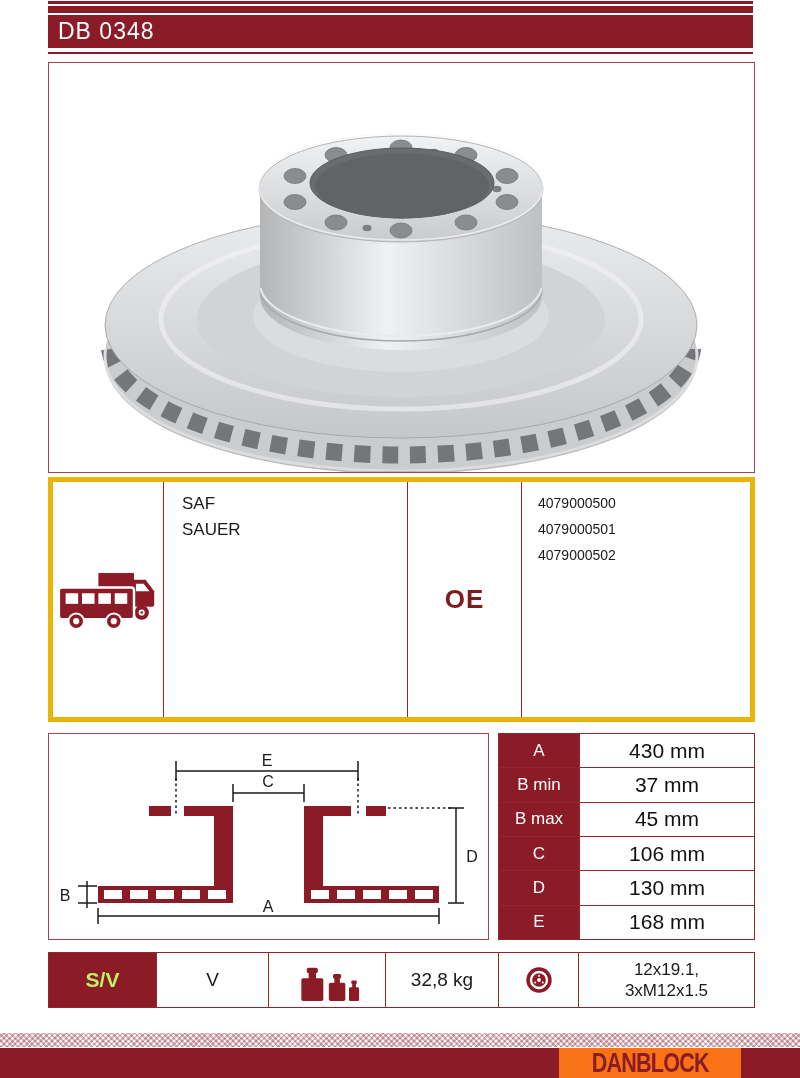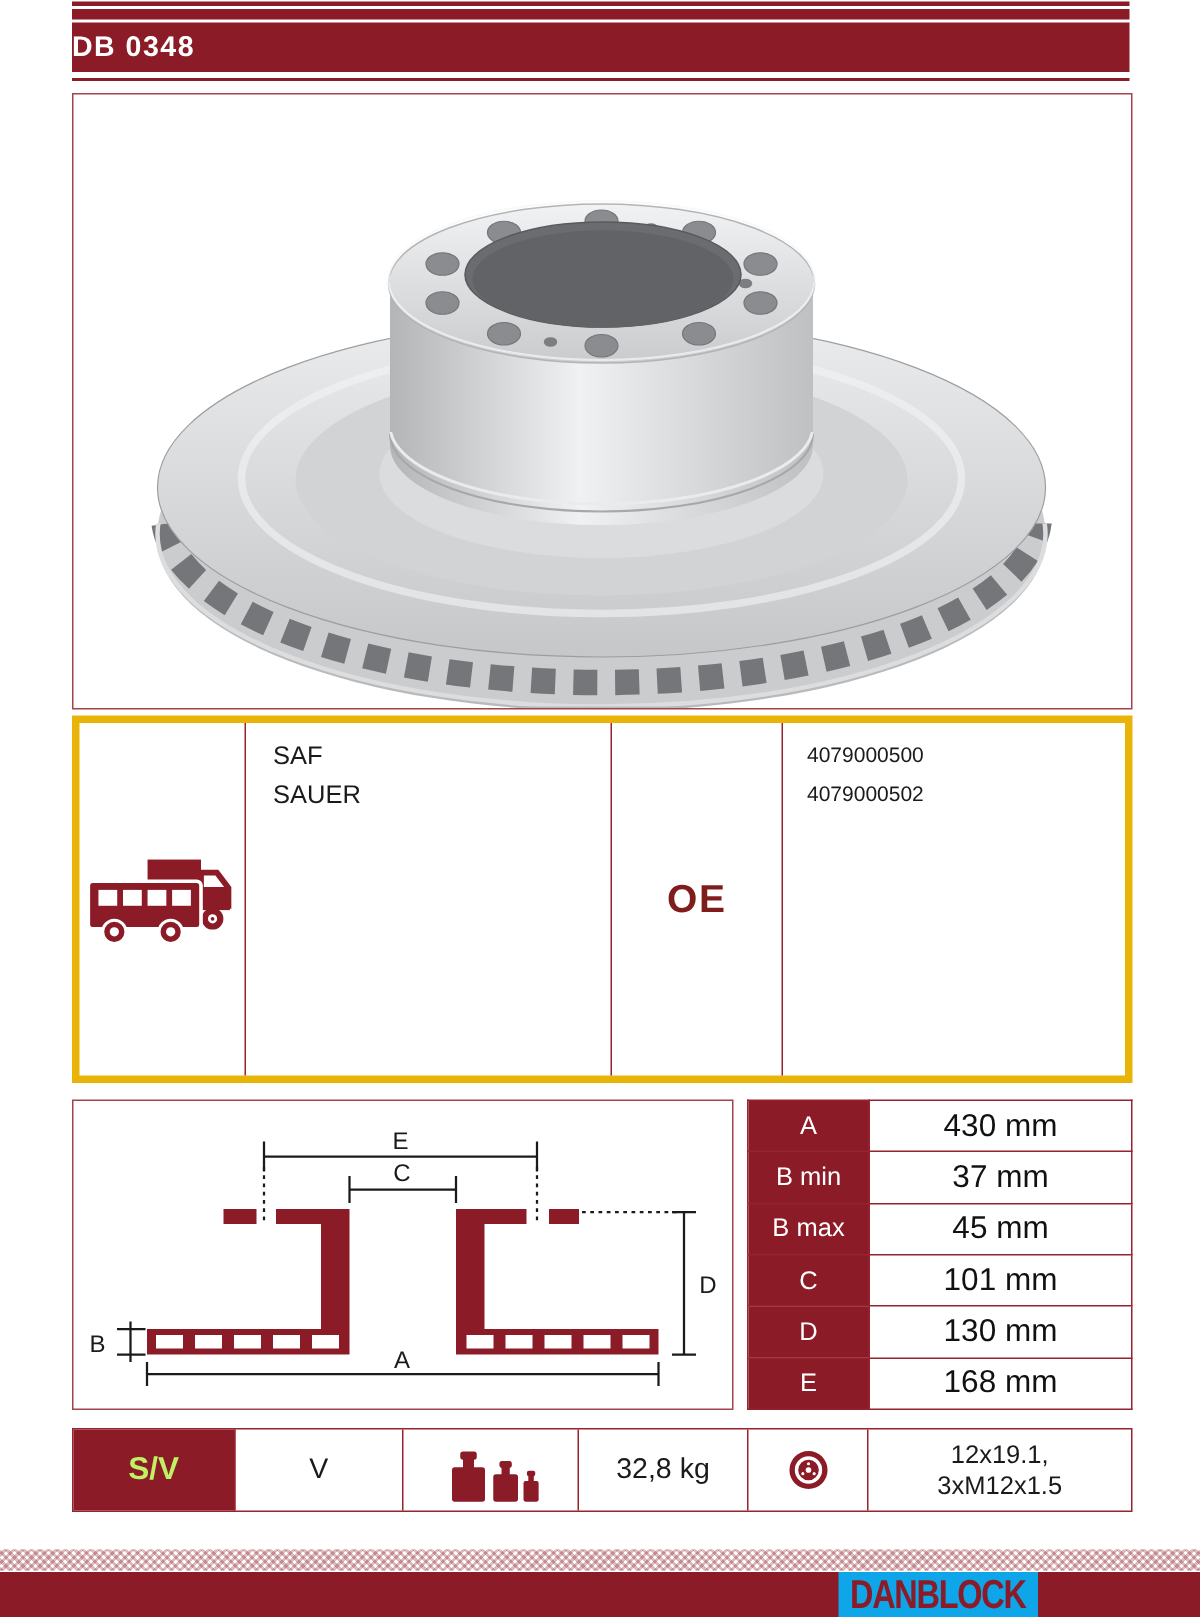--- a/index.html
+++ b/index.html
@@ -7,21 +7,21 @@
     width:800px;height:1078px;position:relative;background:#ffffff;
     font-family:"Liberation Sans",sans-serif;color:#1a1a1a;overflow:hidden;
   }
   .abs{position:absolute;}
   .red-bg{background:#8B1B26;}
 
   
   .stripe1{left:48px;top:1px;width:705px;height:3px;}
   .stripe2{left:48px;top:6px;width:705px;height:7px;}
   .titlebar{left:48px;top:15px;width:705px;height:33px;display:flex;align-items:center;}
-  .titlebar .t{color:#fff;font-size:19px;font-weight:bold;letter-spacing:1px;}
+  .titlebar .t{color:#fff;font-size:23px;font-weight:normal;letter-spacing:1px;padding-left:10px;}
   .rule{left:48px;top:52px;width:705px;height:2px;}
 
   
   .photobox{left:48px;top:62px;width:707px;height:411px;border:1px solid #a3434c;box-sizing:border-box;background:#fff;}
   .photobox svg{display:block;}
 
   
   .apps{left:48px;top:477px;width:707px;height:245px;border:5px solid #eab308;box-sizing:border-box;display:flex;}
   .apps .cell{border-right:1px solid #97232e;box-sizing:border-box;}
   .apps .cell:last-child{border-right:none;}
@@ -50,21 +50,21 @@
   .wv{width:113px;font-size:19px;}
   .hic{width:80px;}
   .fit{flex:1;flex-direction:column;font-size:17px;line-height:21px;}
 
   
   .hatch{left:0;top:1033px;width:800px;height:14px;background-color:#fff;
     background-image:
       repeating-linear-gradient(45deg, rgba(139,27,38,.30) 0 2px, transparent 2px 4px),
       repeating-linear-gradient(-45deg, rgba(139,27,38,.30) 0 2px, transparent 2px 4px);}
   .footer{left:0;top:1048px;width:800px;height:30px;}
-  .logo-panel{position:absolute;left:559px;top:0;width:133px;height:30px;background:#0ea5e9;display:flex;align-items:center;justify-content:center;}
+  .logo-panel{position:absolute;left:559px;top:0;width:182px;height:30px;background:#f97316;display:flex;align-items:center;justify-content:center;}
   .logo-panel .b{color:#8B1B26;font-size:27px;font-weight:bold;letter-spacing:-1px;transform:scaleX(0.8);white-space:nowrap;}
 </style>
 </head>
 <body>
 
 <div class="abs red-bg stripe1"></div>
 <div class="abs red-bg stripe2"></div>
 <div class="abs red-bg titlebar">
   <span class="t">DB 0348</span>
 </div>
@@ -166,20 +166,21 @@
   </div>
   <div class="cell c2">
     <div>SAF</div>
     <div>SAUER</div>
   </div>
   <div class="cell c3">
     <span class="oe">OE</span>
   </div>
   <div class="cell c4">
     <div>4079000500</div>
+    <div>4079000501</div>
     <div>4079000502</div>
   </div>
 </div>
 
 <div class="abs drawbox">
   <svg width="439" height="205" viewBox="0 0 439 205">
 
     <g fill="#8B1B26">
       <rect x="100" y="72" width="22" height="10"></rect>
       <rect x="135" y="72" width="49" height="10"></rect>
@@ -244,21 +245,21 @@
   <tr>
     <td class="dl">B min</td>
     <td class="dv">37 mm</td>
   </tr>
   <tr>
     <td class="dl">B max</td>
     <td class="dv">45 mm</td>
   </tr>
   <tr>
     <td class="dl">C</td>
-    <td class="dv">101 mm</td>
+    <td class="dv">106 mm</td>
   </tr>
   <tr>
     <td class="dl">D</td>
     <td class="dv">130 mm</td>
   </tr>
   <tr>
     <td class="dl">E</td>
     <td class="dv">168 mm</td>
   </tr>
 </tbody>

